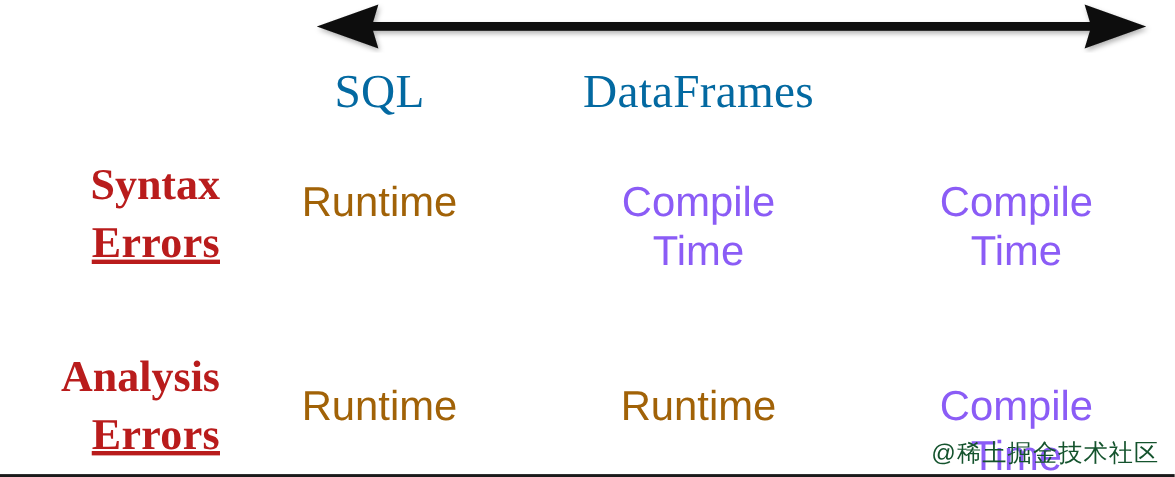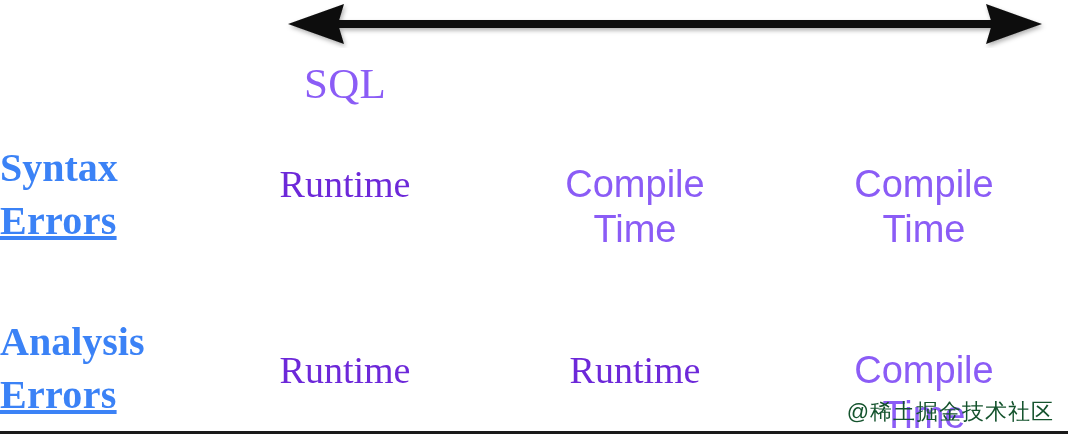--- a/index.html
+++ b/index.html
@@ -45,68 +45,68 @@
     display: flex;
     align-items: flex-start;
   }
   .col-header {
     flex: 1 1 0;
     text-align: center;
     font-family: "Liberation Serif", "DejaVu Serif", serif;
     font-weight: 400;
     font-size: 43px;
     line-height: 1.02;
-    color: #8b5cf6;
+    color: #0369a1;
     letter-spacing: 0.2px;
   }
   .col-header.col-sql   { flex: 0 0 290px; }
   .col-header.col-df    { flex: 0 0 290px; }
   .col-header.col-ds    { flex: 1 1 auto; }
 
   
   .grid {
     position: absolute;
     left: 0;
     top: 138px;
     width: 1068px;
   }
   .row {
     display: flex;
     align-items: flex-start;
     height: 174px;
   }
   .row-label {
     flex: 0 0 200px;
-    text-align: left;
+    text-align: right;
     font-family: "Liberation Serif", "DejaVu Serif", serif;
     font-weight: 700;
     font-size: 40px;
     line-height: 1.32;
-    color: #3b82f6;
+    color: #b91c1c;
     padding-top: 4px;
     box-sizing: border-box;
   }
   .row-label .lbl-line { display: block; }
   .row-label .lbl-line.indent { letter-spacing: 0.3px; text-decoration: underline; }
 
   .cell {
     text-align: center;
     font-family: "Liberation Sans", sans-serif;
     font-weight: 400;
     font-size: 38px;
     line-height: 1.18;
     padding-top: 24px;
     box-sizing: border-box;
     white-space: pre-line;
   }
   .cell-sql { flex: 0 0 290px; }
   .cell-df  { flex: 0 0 290px; }
   .cell-ds  { flex: 1 1 auto; }
 
-  .val-runtime { color: #6d28d9; font-family: Liberation Serif, serif; }
+  .val-runtime { color: #a16207; }
   .val-compile { color: #8b5cf6; }
 
   .row-2 .cell { padding-top: 36px; }
 
   
   .watermark {
     position: absolute;
     right: 14px;
     bottom: 4px;
     font-family: "Liberation Sans", "DejaVu Sans", sans-serif;
@@ -132,20 +132,21 @@
       <g filter="url(#softshadow)" fill="#0d0d0d">
         <rect x="52" y="18" width="666" height="8"></rect>
         <polygon points="8,22 64,2 58,22 64,42"></polygon>
         <polygon points="762,22 706,2 712,22 706,42"></polygon>
       </g>
     </svg>
   </div>
 
   <div class="col-headers">
     <div class="col-header col-sql">SQL</div>
+    <div class="col-header col-df">DataFrames</div>
   </div>
 
   <div class="grid">
 
     <div class="row row-1">
       <div class="row-label">
         <span class="lbl-line">Syntax</span>
         <span class="lbl-line indent">Errors</span>
       </div>
       <div class="cell cell-sql val-runtime">Runtime</div>

